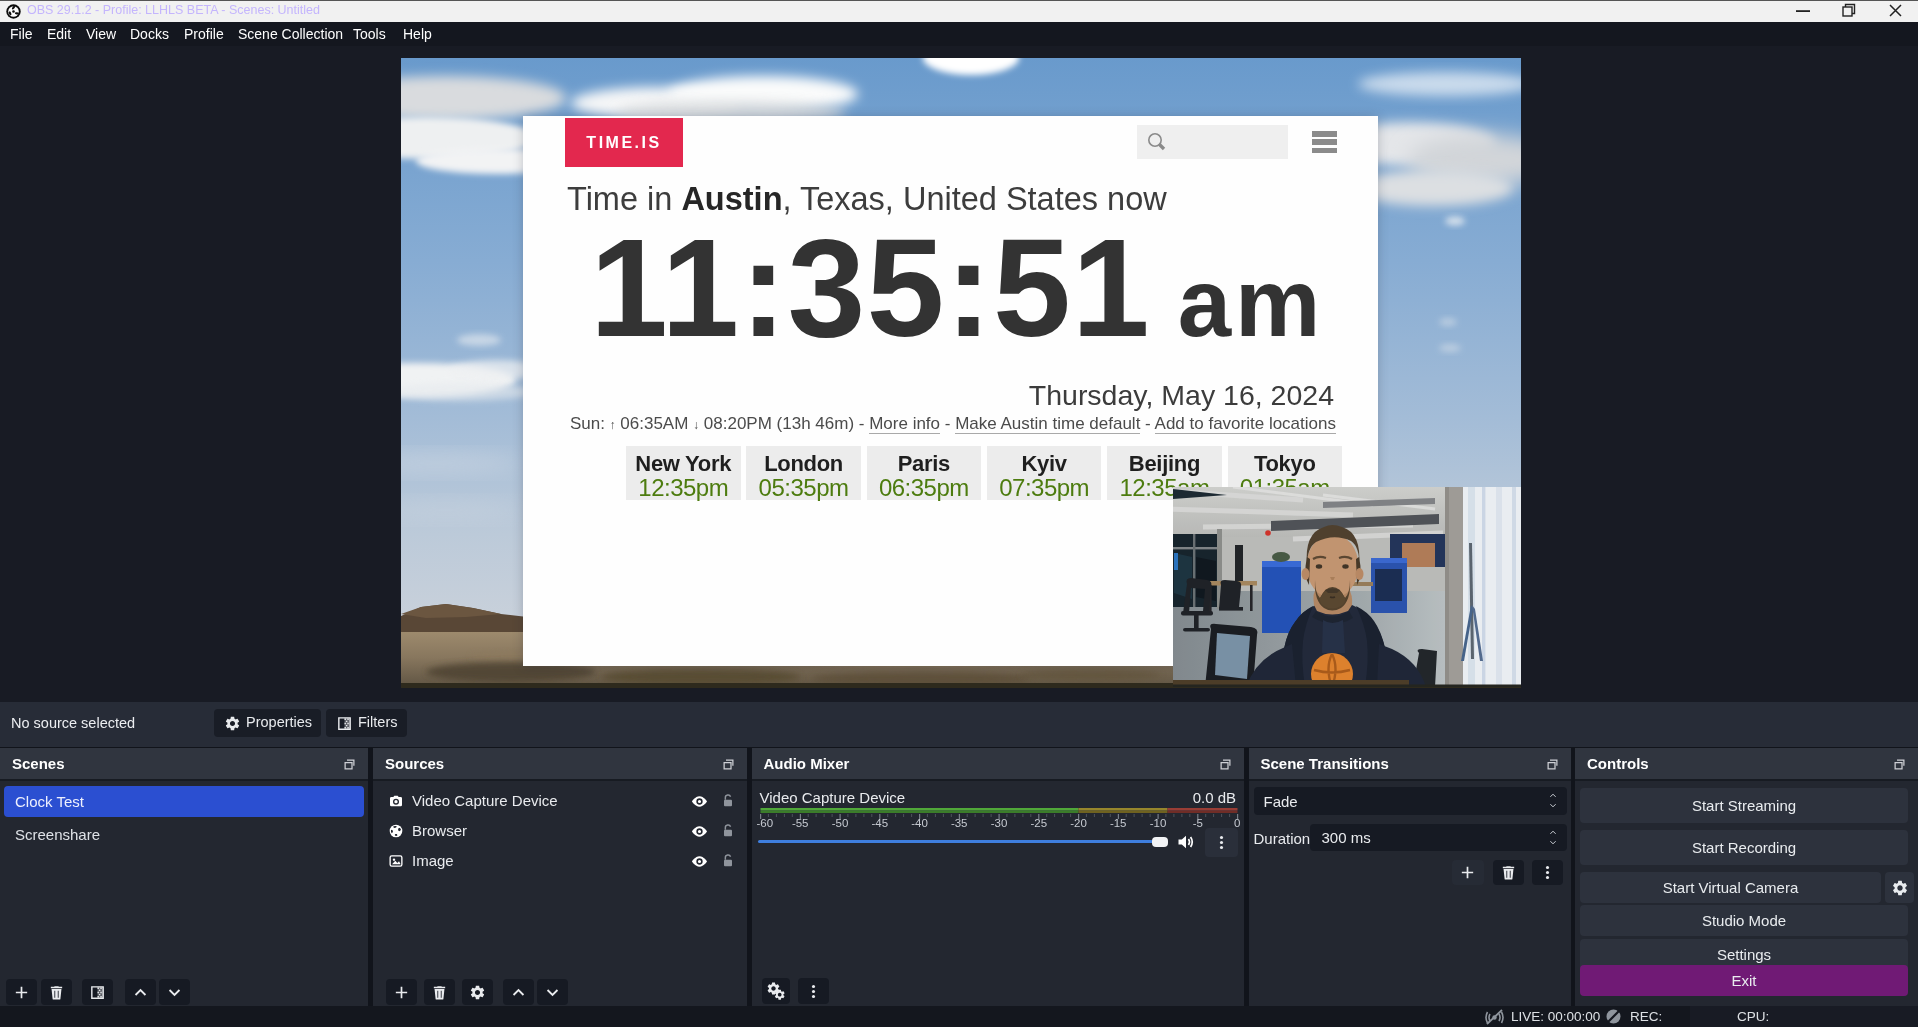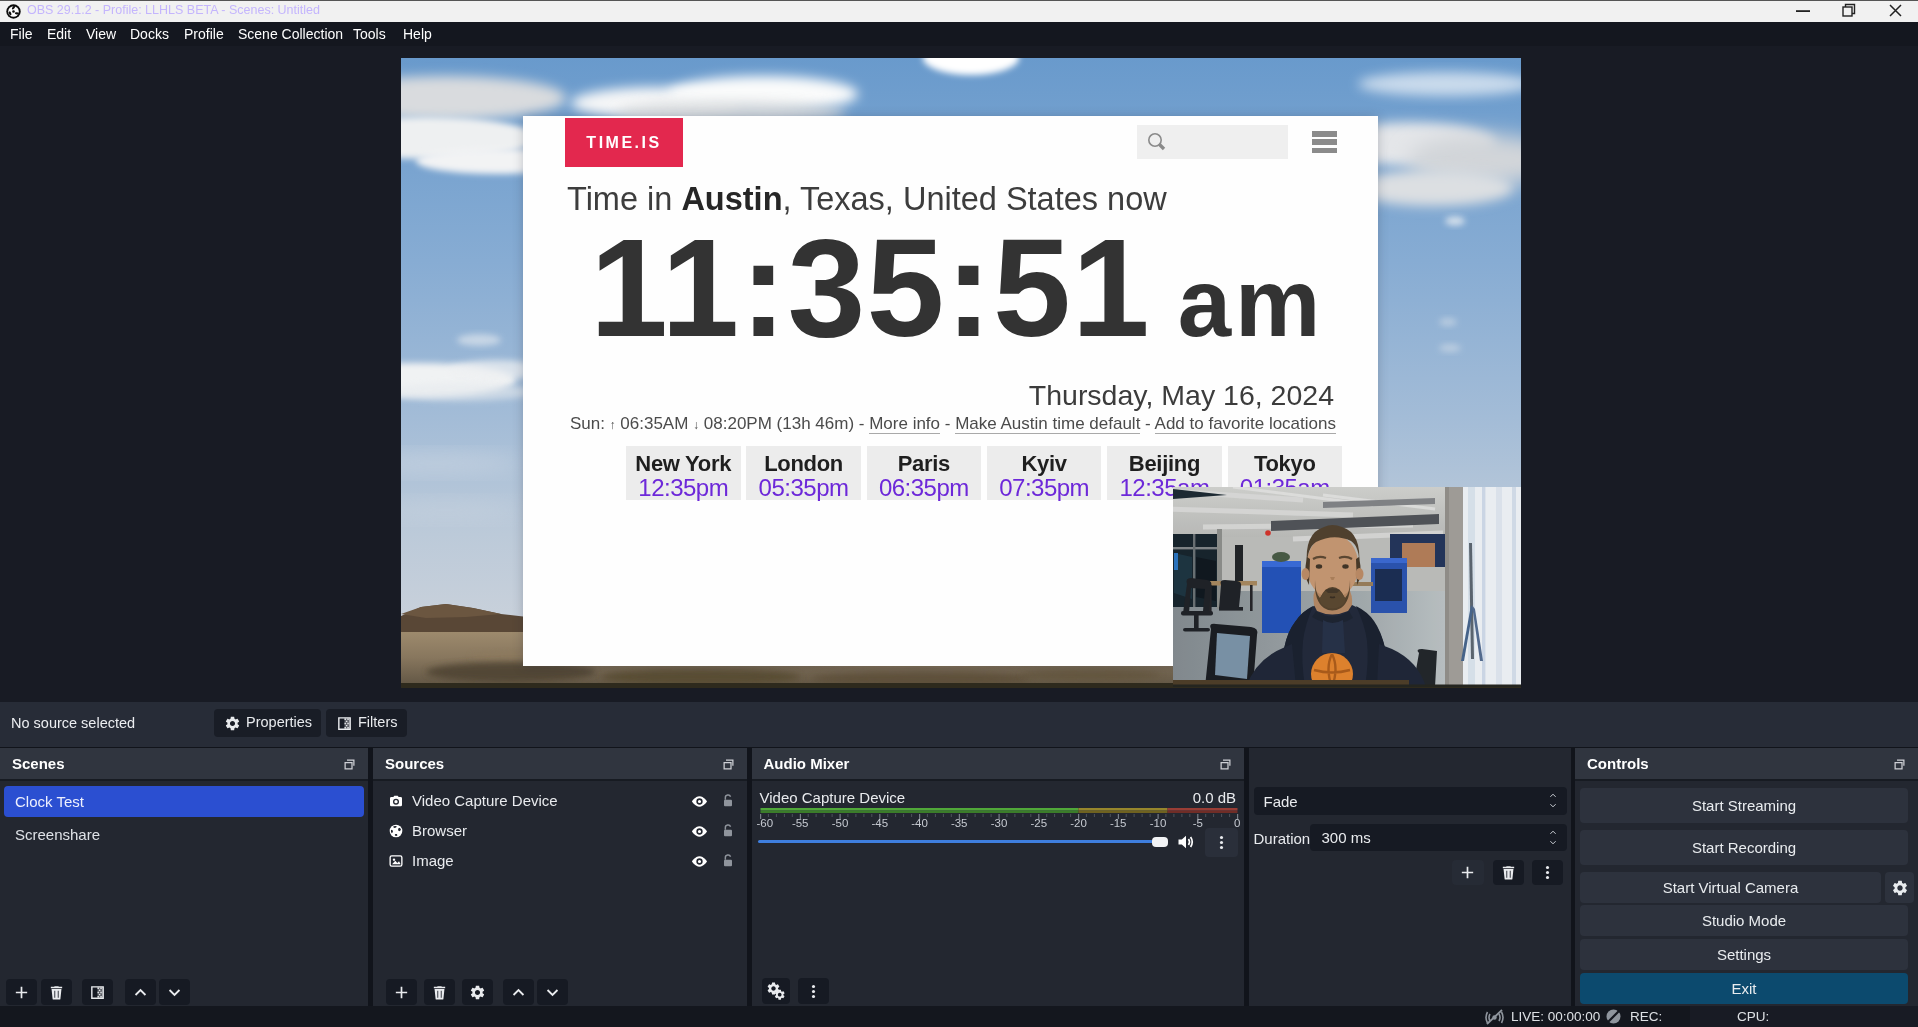--- a/index.html
+++ b/index.html
@@ -16,21 +16,21 @@
 .docks { left:0; top:747px; width:1918px; height:259px; background:#11141b; }
 .panel { position:absolute; top:1px; height:258px; background:#232730;padding-left:36px; }
 .phead { position:absolute; left:0; top:0; width:100%; height:33px; background:#30353f; border-bottom:2px solid #171b22; }
 .ptitle { position:absolute; left:12px; top:7px; font-weight:bold; font-size:15px; color:#fff; }
 .statusbar { left:0; top:1006px; width:1690px; height:21px; background:#14171e; }
 .statusbar span { position:absolute; top:3px; font-size:13.5px; color:#dde0e4; }
 .dkbtn { position:absolute; background:#161a23; border-radius:4px; }
 .lk { border-bottom:1px solid #a9a9a9; }
 .cb { position:absolute; top:0; width:114.5px; height:54px; background:#ececec; text-align:center; }
 .cn { font-size:22px; font-weight:bold; color:#1f1f1f; margin-top:5px; letter-spacing:-0.3px; }
-.ct { font-size:24px; color:#6d28d9; margin-top:-3px; letter-spacing:-0.5px; }
+.ct { font-size:24px; color:#4d7c0f; margin-top:-3px; letter-spacing:-0.5px; }
 .srow { position:absolute; left:0; width:100%; height:30px; }
 .sicon { position:absolute; left:15px; top:7px; }
 .slab { position:absolute; left:39px; top:6px; font-size:15px; color:#e9ebee; }
 </style>
 </head>
 <body>
 
 <svg width="0" height="0" style="position:absolute">
 <defs>
 <symbol id="gear" viewBox="0 0 24 24">
@@ -580,20 +580,26 @@
         </svg>
       </div>
 <div class="abs dkbtn" style="left:46px;top:230px;width:31px;height:26px">
         <svg width="17" height="17" style="position:absolute;left:7.0px;top:4.5px;color:#e9ebee">
           <use href="#dots"></use>
         </svg>
       </div>
 </div>
 
 <div class="panel" style="left:1248.5px;width:322px;">
+<div class="phead">
+        <span class="ptitle">Scene Transitions</span>
+        <svg width="15" height="15" style="position:absolute;right:11px;top:9px;color:#cdd0d5">
+          <use href="#popout"></use>
+        </svg>
+      </div>
 <div style="position:absolute;left:5px;top:39px;width:313px;height:28px;background:#161a23;border-radius:4px;">
 <span style="position:absolute;left:10px;top:6px;font-size:15px;color:#e9ebee">Fade</span>
 <svg width="12" height="9" style="position:absolute;right:8px;top:4px;color:#cfd3d9">
           <use href="#chevup"></use>
         </svg>
 <svg width="12" height="9" style="position:absolute;right:8px;top:14px;color:#cfd3d9">
           <use href="#chevdn"></use>
         </svg>
 </div>
 <span style="position:absolute;left:5px;top:82px;font-size:15px;color:#e9ebee">Duration</span>
@@ -633,21 +639,21 @@
 <div style="position:absolute;left:5px;top:40px;width:328px;height:35px;background:#2d323d;border-radius:4px;text-align:center;line-height:35px;font-size:15px;color:#e9ecef">Start Streaming</div>
 <div style="position:absolute;left:5px;top:82px;width:328px;height:35px;background:#2d323d;border-radius:4px;text-align:center;line-height:35px;font-size:15px;color:#e9ecef">Start Recording</div>
 <div style="position:absolute;left:5px;top:124px;width:301px;height:31px;background:#2d323d;border-radius:4px;text-align:center;line-height:31px;font-size:15px;color:#e9ecef">Start Virtual Camera</div>
 <div style="position:absolute;left:310px;top:124px;width:29px;height:31px;background:#2d323d;border-radius:4px;">
         <svg width="18" height="18" style="position:absolute;left:5.5px;top:6.5px;color:#e9ecef">
           <use href="#gear"></use>
         </svg>
       </div>
 <div style="position:absolute;left:5px;top:157px;width:328px;height:31px;background:#2d323d;border-radius:4px;text-align:center;line-height:31px;font-size:15px;color:#e9ecef">Studio Mode</div>
 <div style="position:absolute;left:5px;top:191px;width:328px;height:31px;background:#2d323d;border-radius:4px;text-align:center;line-height:31px;font-size:15px;color:#e9ecef">Settings</div>
-<div style="position:absolute;left:5px;top:225px;width:328px;height:31px;background:#0c4a6e;border-radius:4px;text-align:center;line-height:31px;font-size:15px;color:#e9ecef">Exit</div>
+<div style="position:absolute;left:5px;top:217px;width:328px;height:31px;background:#701a75;border-radius:4px;text-align:center;line-height:31px;font-size:15px;color:#e9ecef">Exit</div>
 </div>
 </div>
 <div class="abs statusbar">
 <svg width="24" height="18" style="position:absolute;left:1484px;top:2px">
 <g stroke="#8f959d" stroke-width="1.6" fill="none">
 <path d="M6,13 Q4,9.5 6,6 M3.5,15 Q0.5,9.5 3.5,4 M15,13 Q17,9.5 15,6 M17.5,15 Q20.5,9.5 17.5,4"></path>
 </g>
 <circle cx="10.5" cy="9.5" r="2.2" fill="#8f959d"></circle>
 <path d="M3,16 L18,2" stroke="#8f959d" stroke-width="1.8"></path>
 </svg>

